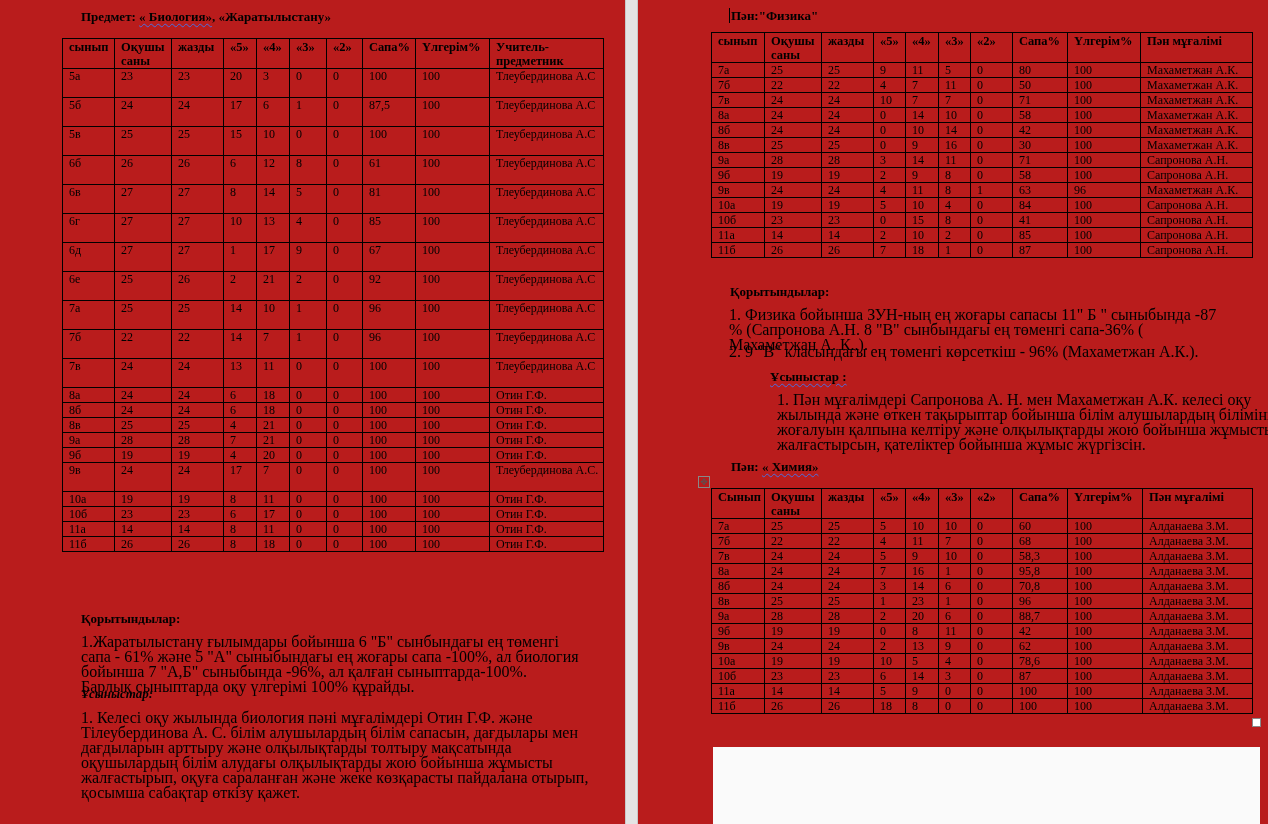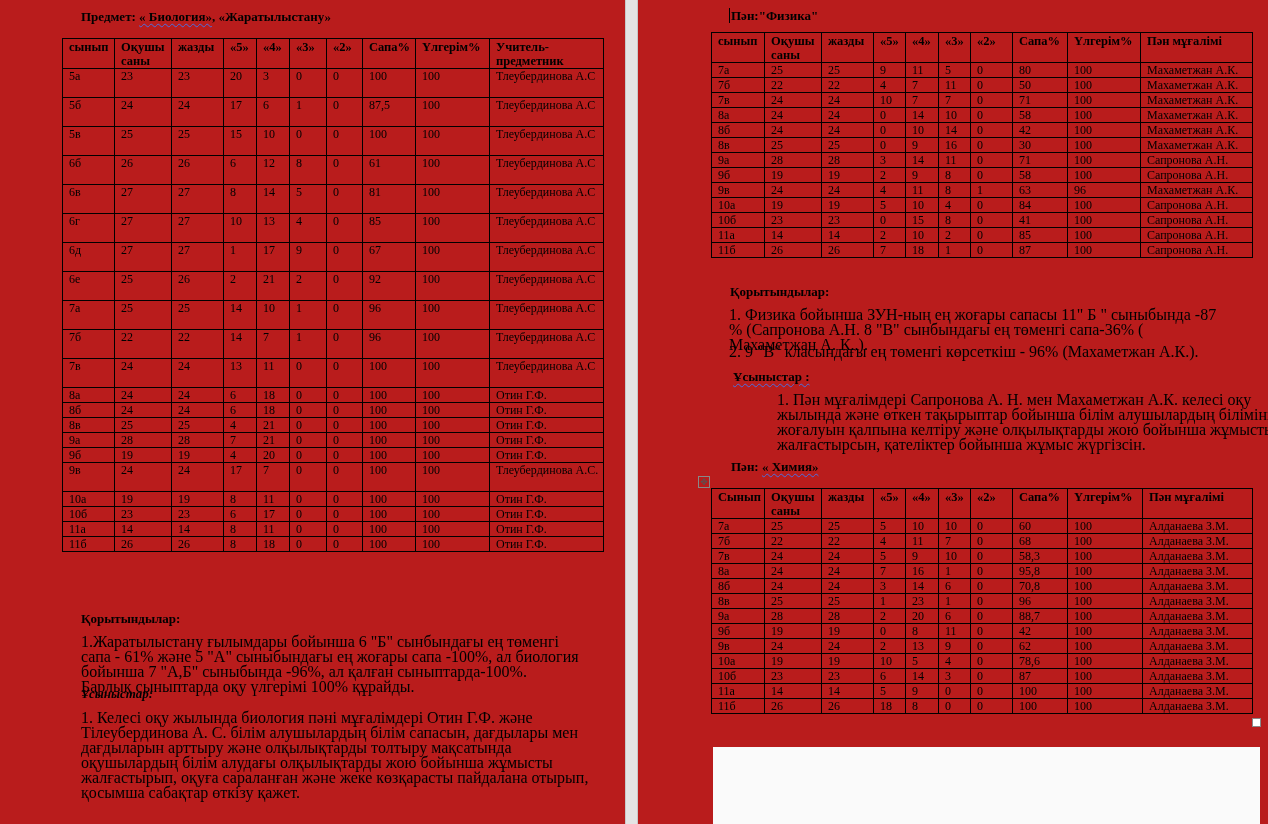--- a/index.html
+++ b/index.html
@@ -533,21 +533,21 @@
         <td>87</td>
         <td>100</td>
         <td>Сапронова А.Н.</td>
       </tr>
     </tbody>
 </table>
 
 <div class="heading" style="left:730px; top:284px;">Қорытындылар:</div>
 <div class="para" style="left:729px; top:307px; width:500px;"> 1. Физика бойынша ЗУН-ның ең жоғары сапасы 11" Б " сыныбында -87 % (Сапронова А.Н. 8 "В" сынбындағы ең төменгі сапа-36% ( Махаметжан А. К..).</div>
 <div class="para" style="left:729px; top:344px; width:500px;">2. 9 "В" класындағы ең төменгі көрсеткіш - 96% (Махаметжан А.К.).</div>
-<div class="heading squiggle" style="left:733px; top:369px;">Ұсыныстар :</div>
+<div class="heading squiggle" style="left:770px; top:369px;">Ұсыныстар :</div>
 <div class="para" style="left:729px; top:392px; width:525px;margin-left:48px;">1. Пән мұғалімдері Сапронова А. Н. мен Махаметжан А.К. келесі оқу жылында және өткен тақырыптар бойынша білім алушылардың білімінің жоғалуын қалпына келтіру және олқылықтарды жою бойынша жұмысты жалғастырсын, қателіктер бойынша жұмыс жүргізсін.</div>
 
 <div class="heading" style="left:731px; top:459px;">
   <span>Пән: </span><span class="squiggle">« Химия»</span>
 </div>
 <div class="move-handle">✥</div>
 
 <table class="grade right" id="chem-table" style="left:711px; top:488px; width:541px;">
   <colgroup>
     <col style="width:53px">

